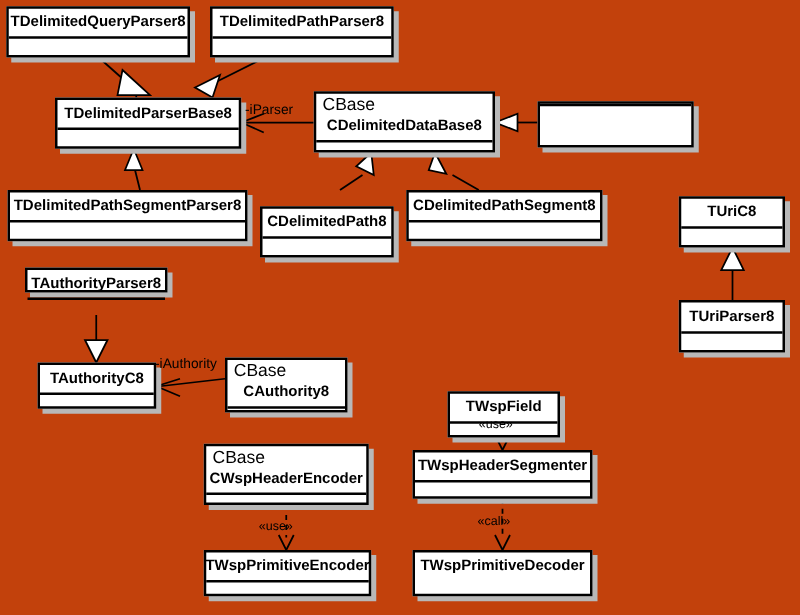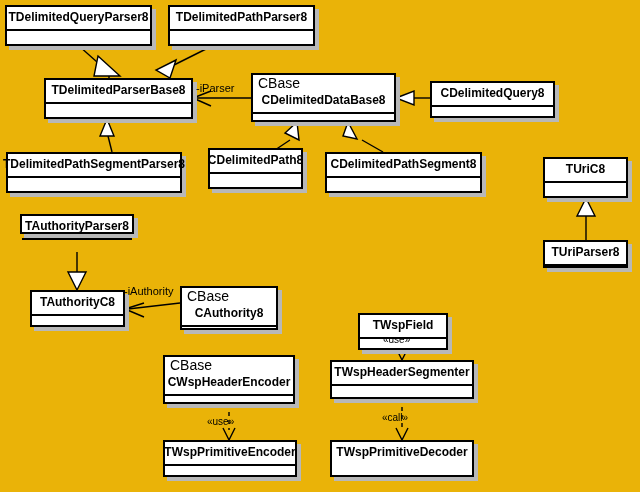--- a/index.html
+++ b/index.html
@@ -4,21 +4,21 @@
 <style>
   html, body {
     margin: 0;
     padding: 0;
     background: #ffffff;
   }
   #canvas {
     position: relative;
     width: 640px;
     height: 492px;
-    background: #eab308;
+    background: #c2410c;
     overflow: hidden;
     font-family: "Liberation Sans", sans-serif;
   }
   .uml-class {
     position: absolute;
     box-sizing: border-box;
     background: #ffffff;
     border: 2px solid #000000;
     box-shadow: 4px 4px 0 0 #b8b8b8;
     display: flex;
@@ -143,45 +143,44 @@
     <div class="attr-row"></div>
   </div>
 
   <div class="uml-class" style="left:251px; top:73px; width:145px; height:49px;">
     <div class="stereo-row">CBase</div>
     <div class="name-row">CDelimitedDataBase8</div>
     <div class="attr-row"></div>
   </div>
 
   <div class="uml-class" style="left:430px; top:81px; width:125px; height:37px;">
-    <div class="name-row">CDelimitedQuery8</div>
-    <div class="attr-row"></div>
-  </div>
-
-  <div class="uml-class" style="left:6px; top:152px; width:176px; height:41px;">
+    <div class="attr-row"></div>
+  </div>
+
+  <div class="uml-class" style="left:6px; top:152px; width:192px; height:41px;">
     <div class="name-row">TDelimitedPathSegmentParser8</div>
     <div class="attr-row"></div>
   </div>
 
-  <div class="uml-class" style="left:208px; top:148px; width:95px; height:41px;">
+  <div class="uml-class" style="left:208px; top:165px; width:107px; height:41px;">
     <div class="name-row">CDelimitedPath8</div>
     <div class="attr-row"></div>
   </div>
 
   <div class="uml-class" style="left:325px; top:152px; width:157px; height:41px;">
     <div class="name-row">CDelimitedPathSegment8</div>
     <div class="attr-row"></div>
   </div>
 
   <div class="uml-class" style="left:543px; top:157px; width:85px; height:41px;">
     <div class="name-row">TUriC8</div>
     <div class="attr-row"></div>
   </div>
 
-  <div class="uml-class" style="left:543px; top:240px; width:85px; height:28px;justify-content:space-between;">
+  <div class="uml-class" style="left:543px; top:240px; width:85px; height:42px;justify-content:space-between;">
     <div class="name-row">TUriParser8</div>
     <div class="attr-row"></div>
   </div>
 
   <div class="uml-class" style="left:20px; top:214px; width:114px; height:20px;">
     <div class="name-row">TAuthorityParser8</div>
     <div class="attr-row"></div>
   </div>
 
   <div class="uml-class" style="left:30px; top:290px; width:95px; height:37px;">

